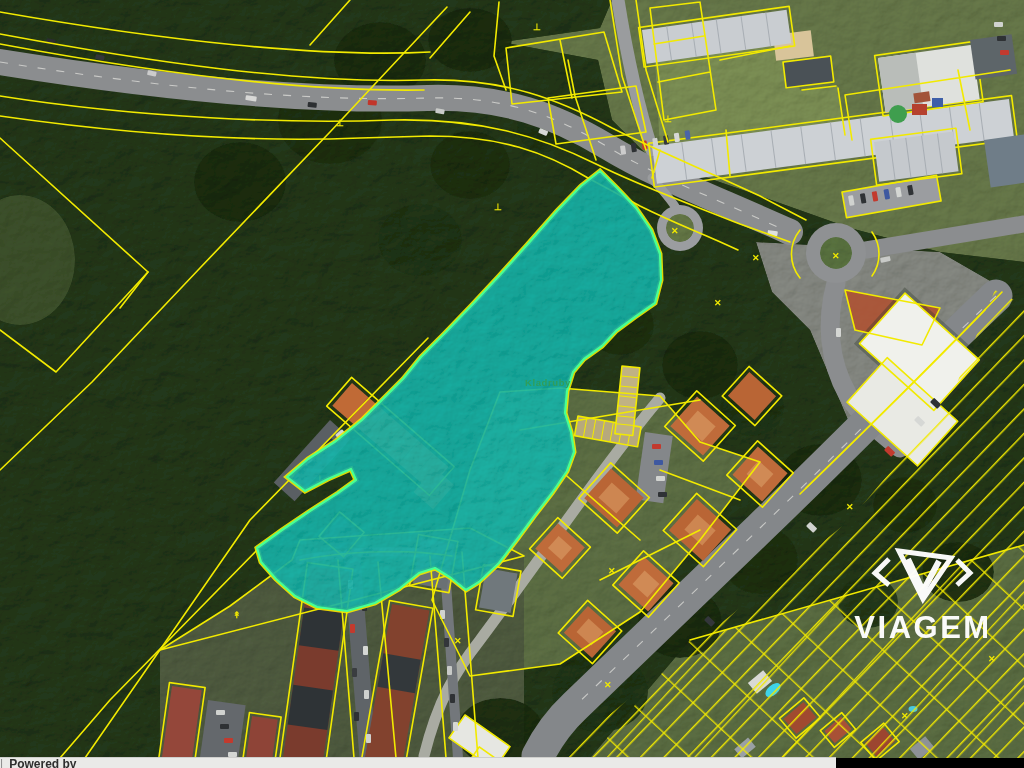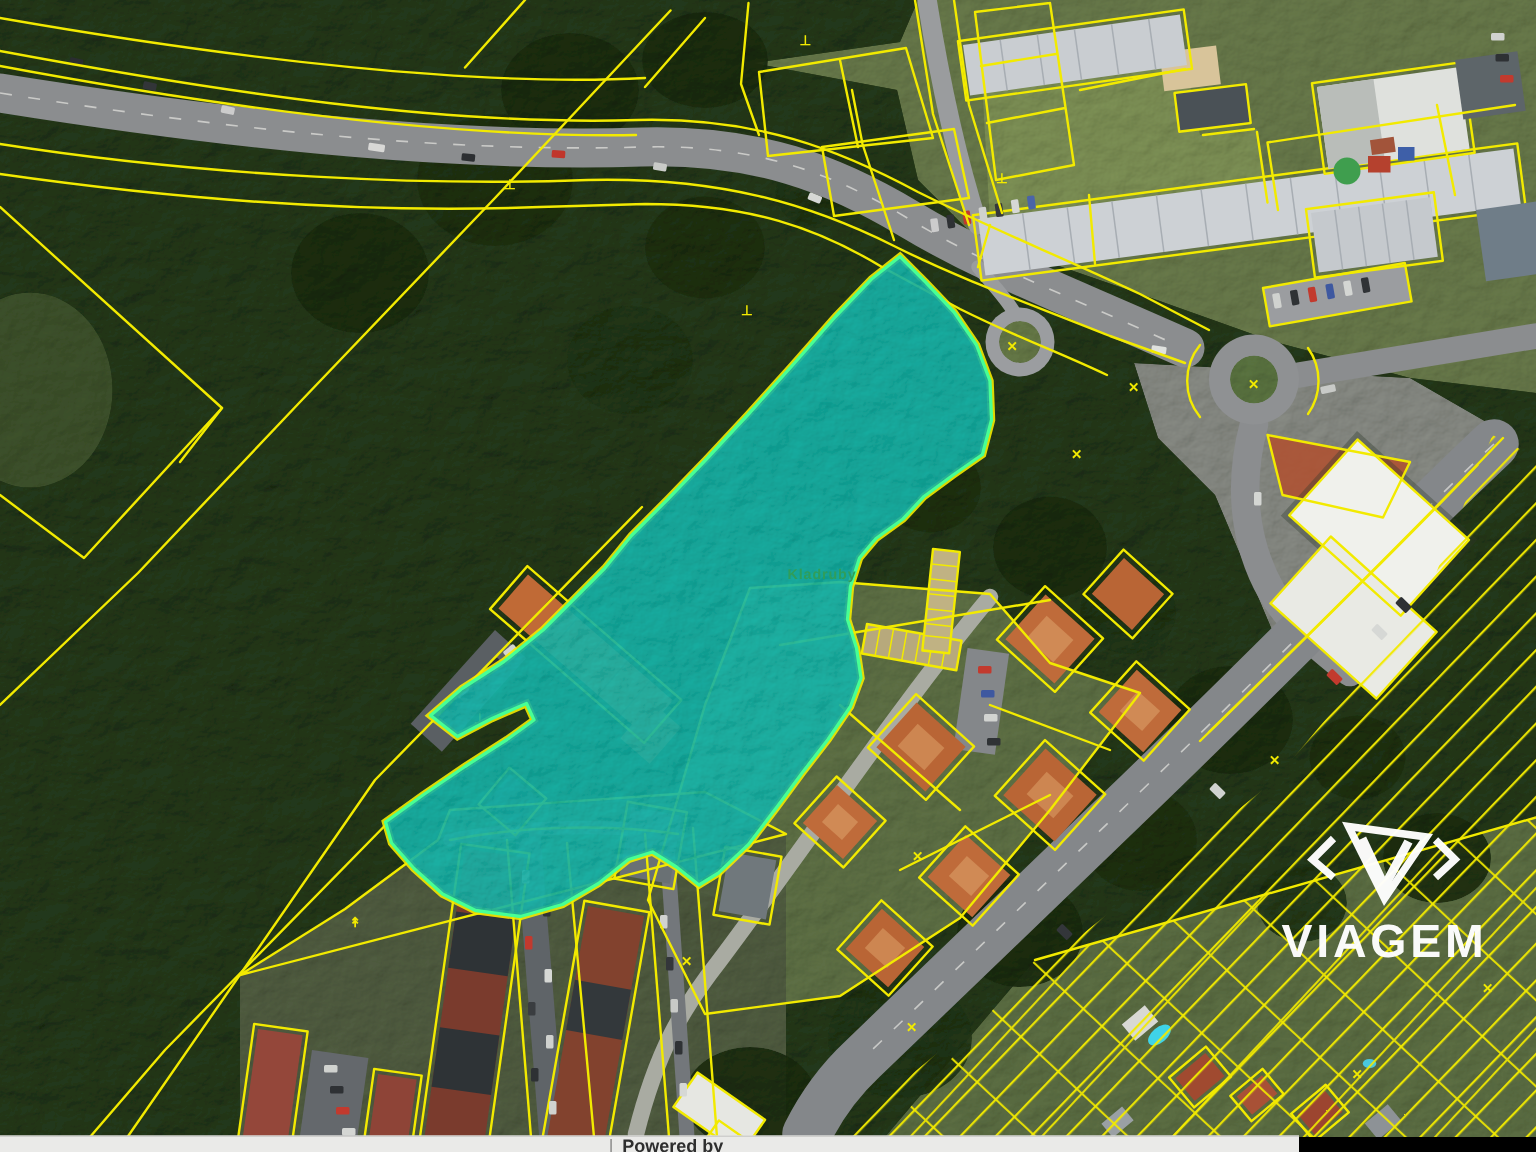--- a/index.html
+++ b/index.html
@@ -12,22 +12,22 @@
   .ymk{fill:#f2ea00;font-size:9px;font-weight:bold;}
   
   .rd{fill:none;stroke-linecap:round;stroke-linejoin:round;}
   .lane{fill:none;stroke:#d9dad6;stroke-width:1.1;stroke-dasharray:8 11;opacity:.8;}
   .car{rx:1;}
   .parcel-label{font-size:9.5px;letter-spacing:.6px;fill:#2f9e5a;font-weight:bold;}
   .brand-text{font-size:31px;font-weight:bold;letter-spacing:2.5px;fill:#ffffff;}
   .logo-stroke{fill:none;stroke:#ffffff;stroke-linejoin:miter;}
   
   .footer{position:absolute;left:0;bottom:0;width:836px;height:10px;background:#eaeae8;
-          border-top:1px solid #cfcfcd;overflow:hidden;text-align:center;
-          font-size:12px;line-height:13px;color:#2e2e2e;padding-left:30px;}
+          border-top:1px solid #cfcfcd;overflow:hidden;text-align:left;
+          font-size:12px;line-height:13px;color:#2e2e2e;}
   .footer .sep{color:#8a8a8a;margin-right:6px;}
   .footer .pb{margin-right:8px;font-weight:bold;}
 </style>
 </head>
 <body>
 
 <div class="stage">
  <div class="mapwrap">
  <svg viewBox="0 0 1024 758" width="1024" height="758">
   <defs>

